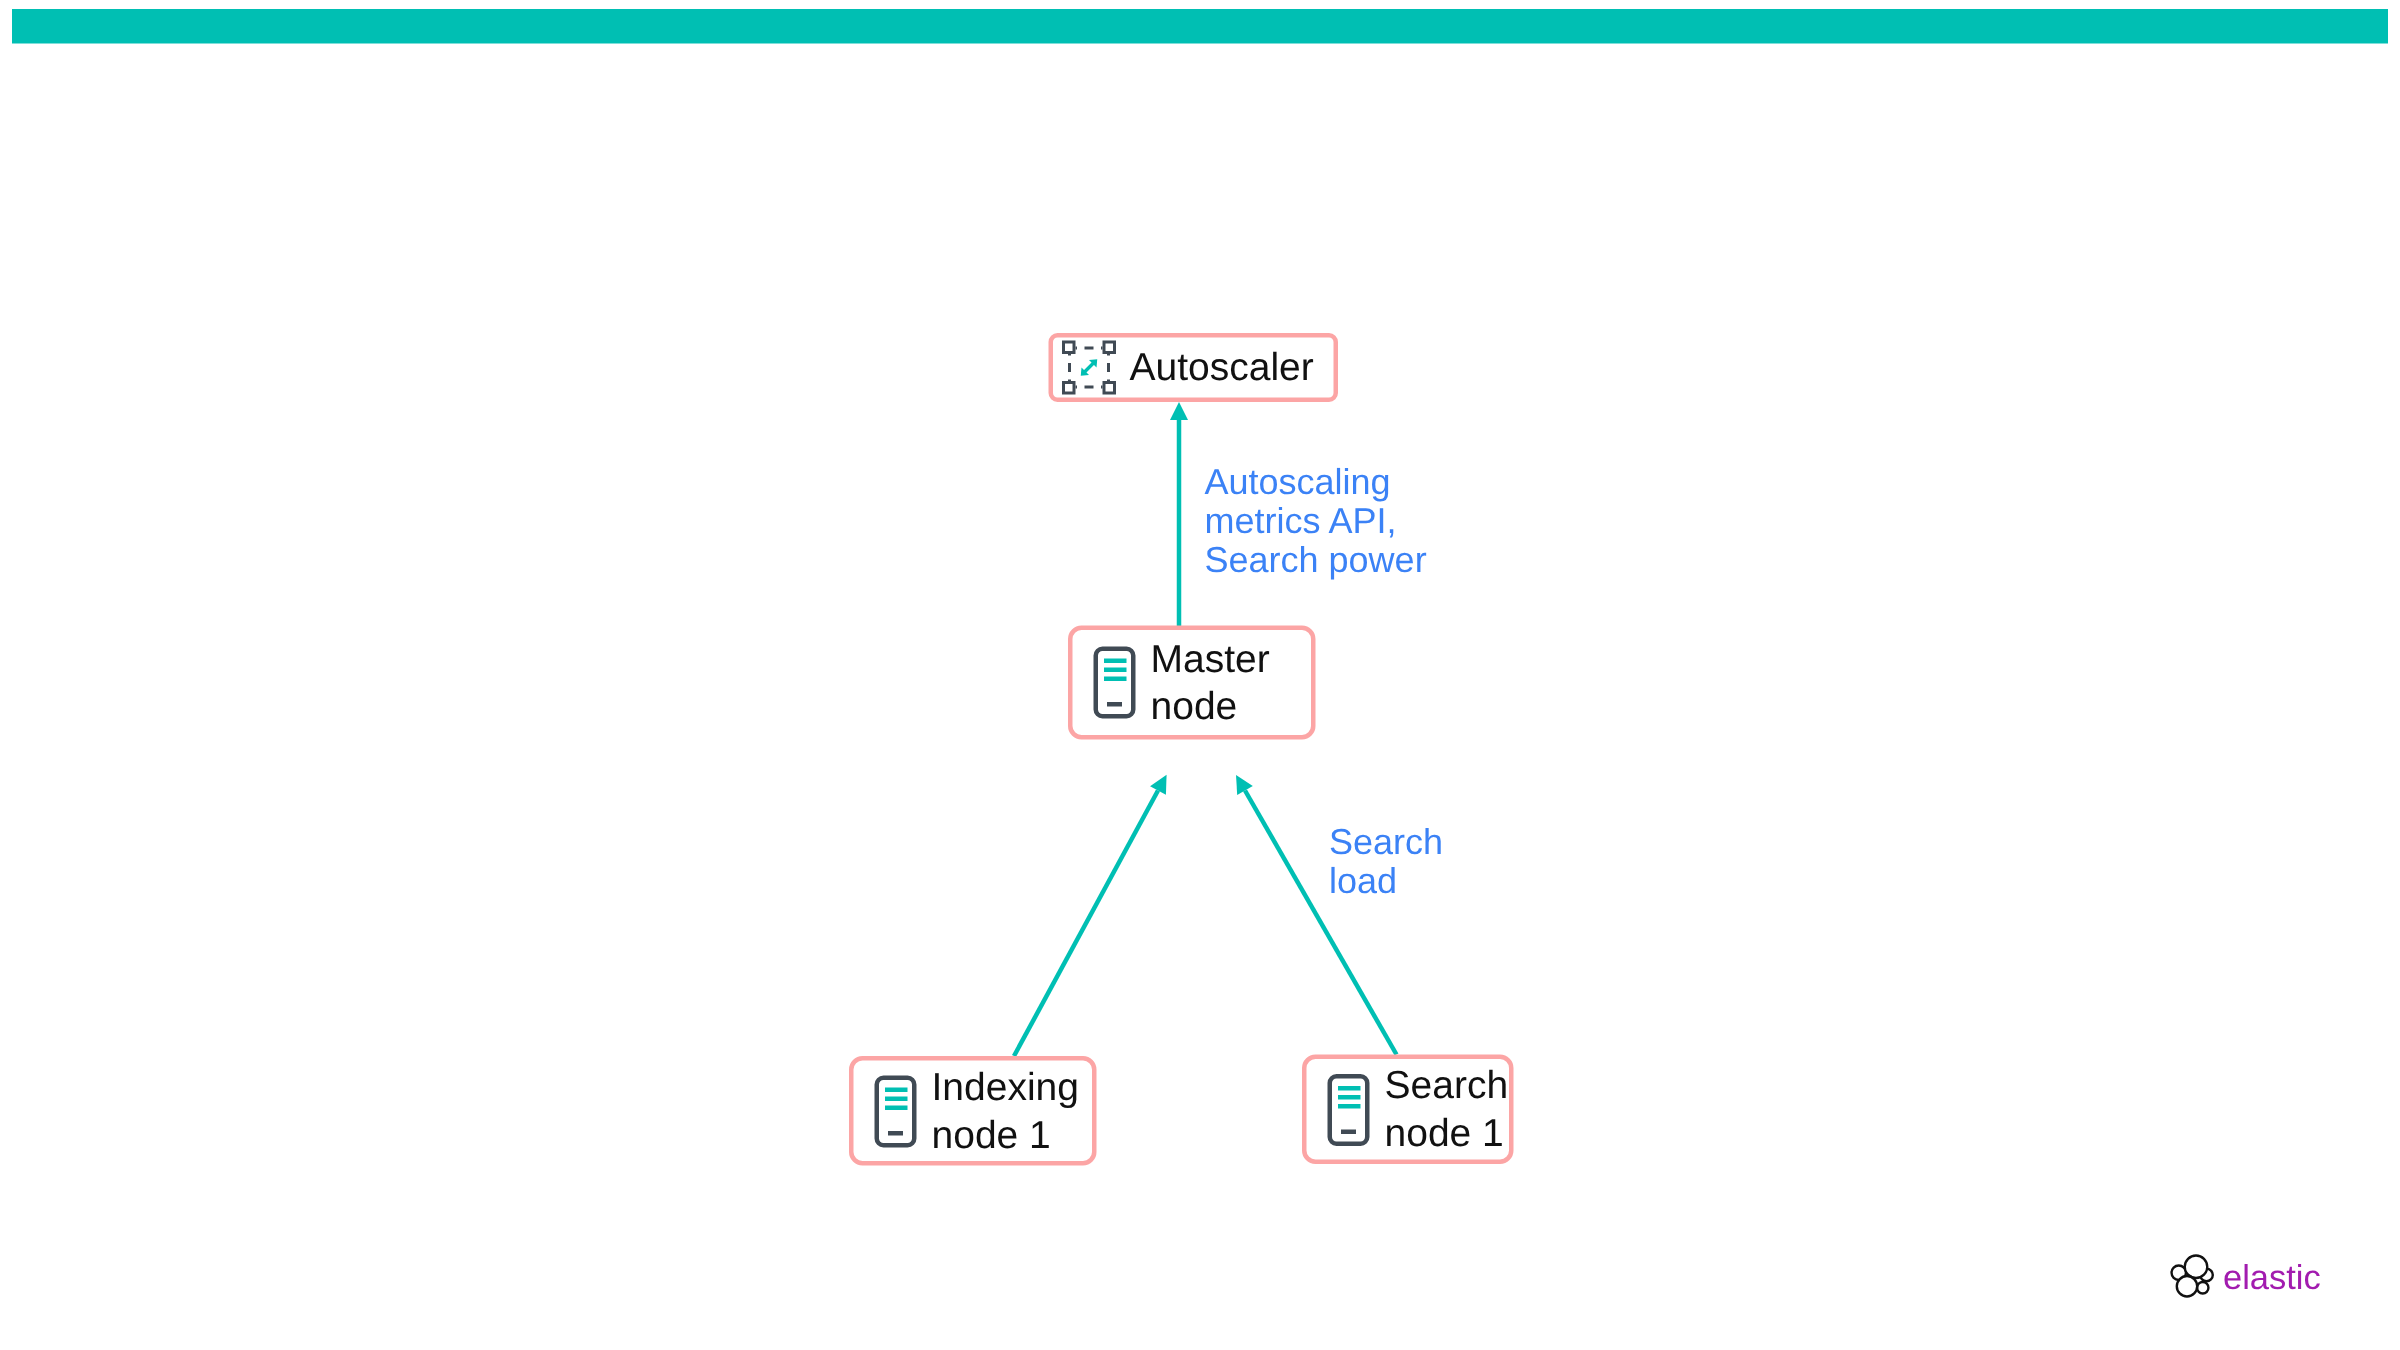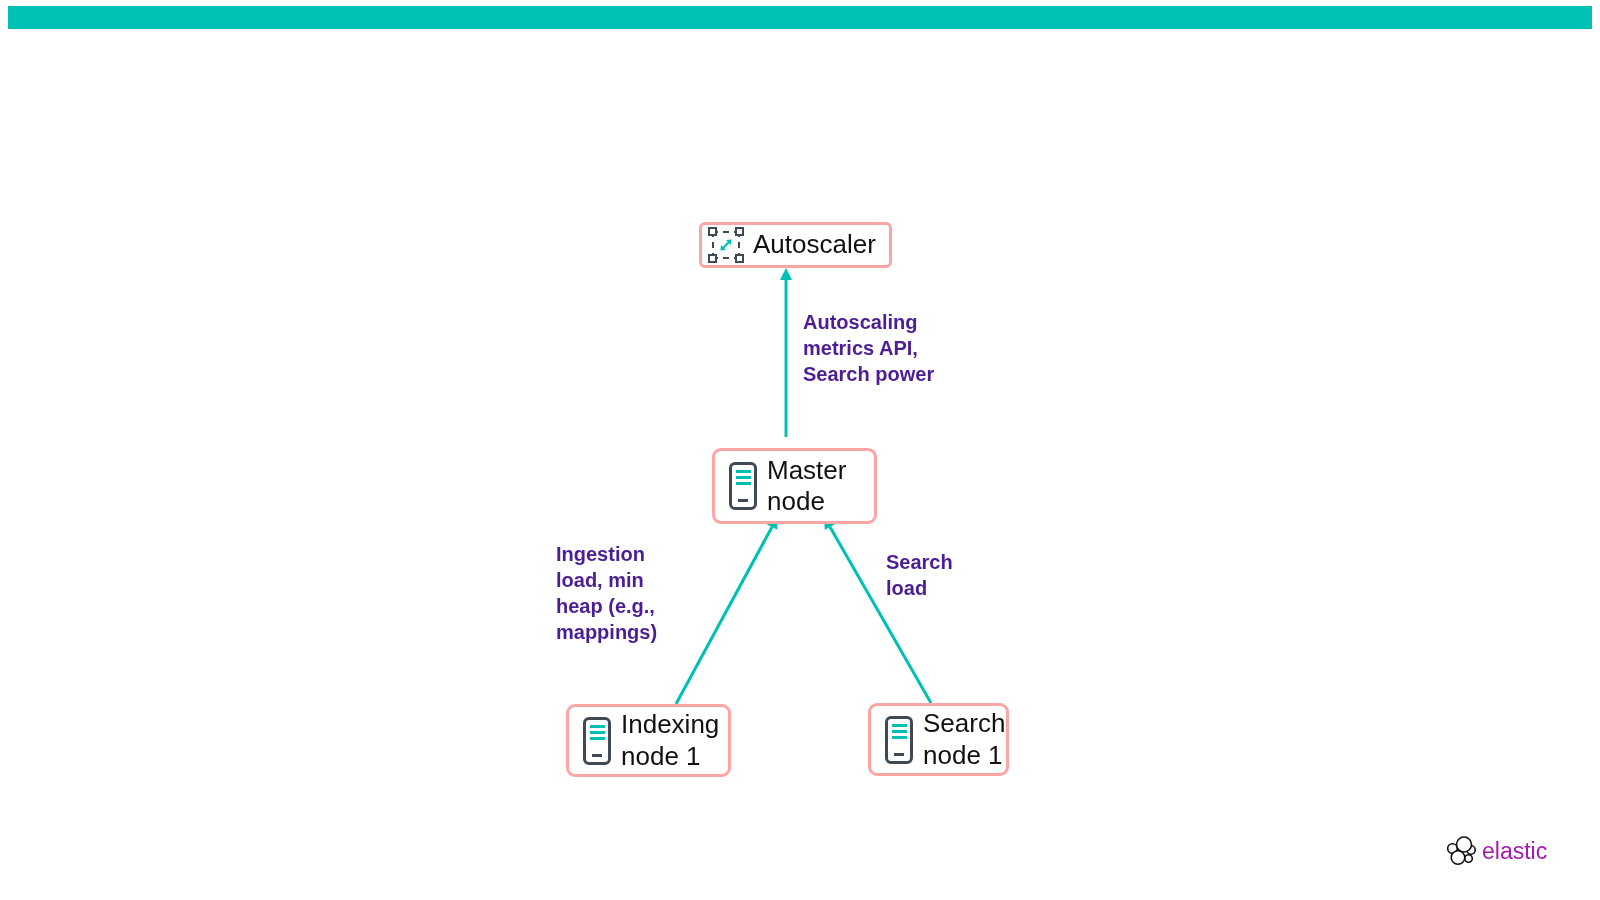--- a/index.html
+++ b/index.html
@@ -24,21 +24,21 @@
   }
   .server-icon .bar{width:15px;height:3px;background:#00BFB3;margin-bottom:3px;}
   .server-icon .dash{position:absolute;bottom:5px;left:50%;margin-left:-5px;width:10px;height:3px;background:#404A54;}
   
   .scale-icon{position:relative;width:36px;height:36px;flex:0 0 auto;}
   .scale-icon .dashed{position:absolute;left:4px;top:4px;right:4px;bottom:4px;border:2px dashed #404A54;box-sizing:border-box;}
   .scale-icon .handle{position:absolute;width:9px;height:9px;background:#fff;border:2px solid #404A54;box-sizing:border-box;}
   .scale-icon .h-tl{left:0;top:0}.scale-icon .h-tr{right:0;top:0}
   .scale-icon .h-bl{left:0;bottom:0}.scale-icon .h-br{right:0;bottom:0}
   .scale-icon svg{position:absolute;left:8px;top:8px;}
-  .edge-label{position:absolute;font-size:20px;line-height:26px;color:#4c1d95;font-weight:bold;}
+  .edge-label{position:absolute;font-size:24px;line-height:26px;color:#3b82f6;}
   .arrow-layer{position:absolute;left:0;top:0;width:1600px;height:900px;pointer-events:none;}
   .logo{position:absolute;left:1444px;top:835px;display:flex;align-items:center;gap:4px;}
   .logo .logotext{font-size:23px;color:#a21caf;letter-spacing:0px;}
 </style>
 </head>
 <body>
 
 <div class="slide">
 
   <div class="topbar"></div>
@@ -64,21 +64,21 @@
         <span class="handle h-br"></span>
       <svg width="20" height="20" viewBox="0 0 20 20">
         <line x1="6" y1="14" x2="14" y2="6" stroke="#00BFB3" stroke-width="2.2"></line>
         <path d="M15.5,4.5 L15,10 L10,5 Z" fill="#00BFB3" transform="rotate(0 15 5)"></path>
         <path d="M4.5,15.5 L5,10 L10,15 Z" fill="#00BFB3"></path>
       </svg>
     </span>
     <span class="label">Autoscaler</span>
   </div>
 
-  <div class="dbox" style="left:712px;top:448px;width:165px;height:76px;padding-left:14px;gap:10px;">
+  <div class="dbox" style="left:712px;top:417px;width:165px;height:76px;padding-left:14px;gap:10px;">
     <span class="server-icon">
       <span class="bar"></span>
         <span class="bar"></span>
         <span class="bar"></span>
       <span class="dash"></span>
     </span>
     <span class="label" style="width:105px">Master node</span>
   </div>
 
   <div class="dbox" style="left:566px;top:704px;width:165px;height:73px;padding-left:14px;gap:10px;">
@@ -96,21 +96,20 @@
       <span class="bar"></span>
         <span class="bar"></span>
         <span class="bar"></span>
       <span class="dash"></span>
     </span>
     <span class="label" style="width:105px">Search node 1</span>
   </div>
 
   <div class="edge-label" style="left:803px;top:309px;width:155px;">Autoscaling metrics API, Search power</div>
 
-  <div class="edge-label" style="left:556px;top:541px;width:114px;">Ingestion load, min heap (e.g., mappings)</div>
 
   <div class="edge-label" style="left:886px;top:549px;width:80px;">Search load</div>
 
   <div class="logo">
     <svg width="34" height="33" viewBox="0 0 34 33">
       <g fill="#ffffff" stroke="#111111" stroke-width="1.6">
         <circle cx="8.5" cy="13.5" r="4.8"></circle>
         <circle cx="27" cy="15" r="4.2"></circle>
         <circle cx="20" cy="9.5" r="7.5"></circle>
         <circle cx="24.5" cy="23.5" r="3.8"></circle>

